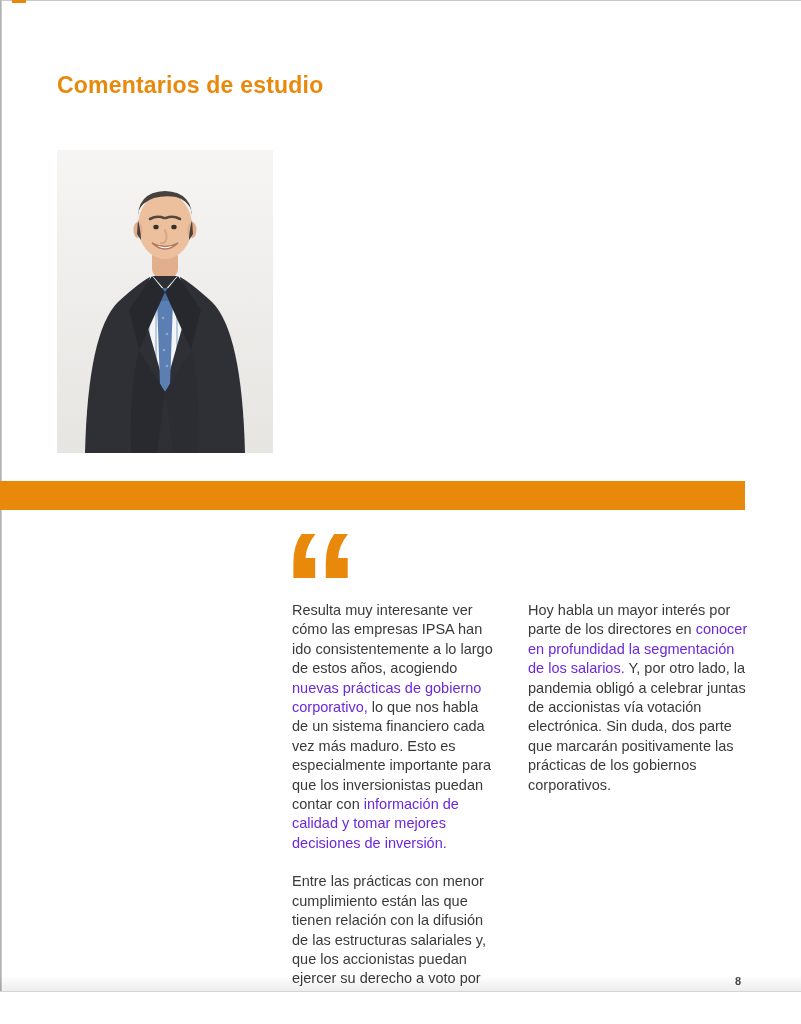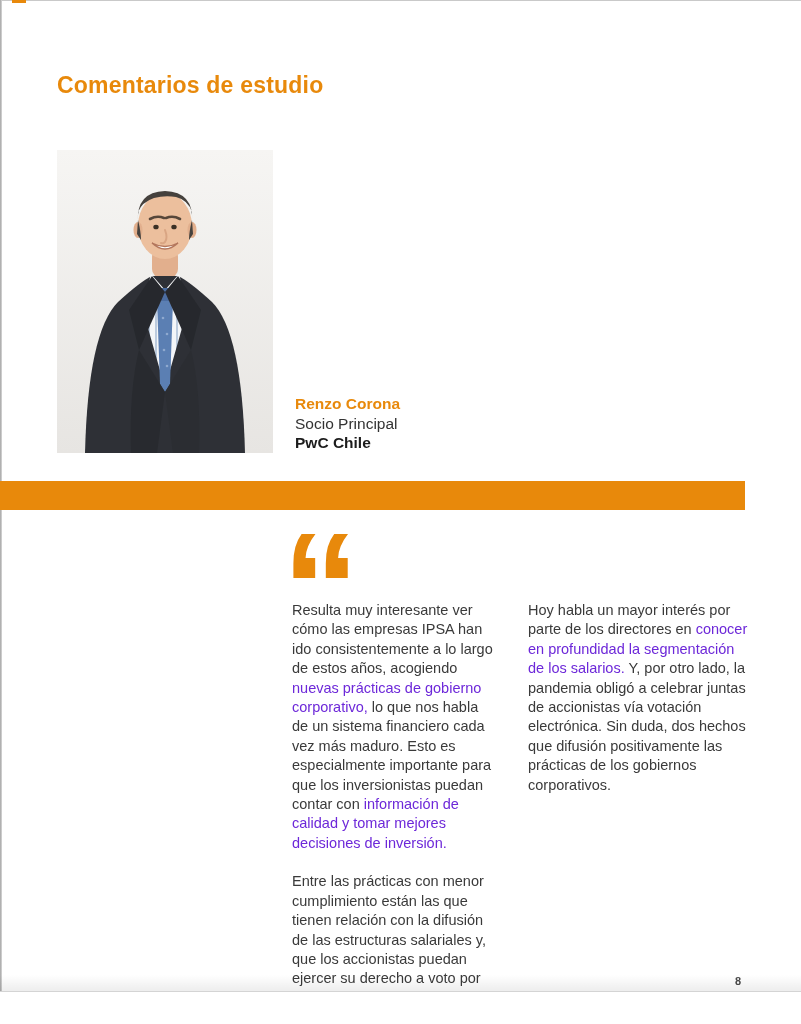--- a/index.html
+++ b/index.html
@@ -117,37 +117,32 @@
       <circle cx="110" cy="216" r="1.3" fill="#8fa9cf"></circle>
 
       <path d="M95 126 L108 142 L82 200 L72 160 Z" fill="#26282d"></path>
       <path d="M121 126 L108 142 L134 200 L144 160 Z" fill="#26282d"></path>
 
       <path d="M82 200 L108 242 L100 303 L74 303 Q72 240 82 200 Z" fill="#282a2f"></path>
       <path d="M134 200 L108 242 L116 303 L142 303 Q144 240 134 200 Z" fill="#2b2d32"></path>
     </g>
   </svg>
 
-  <div class="caption">
-    <div class="name">Renzo Corona</div>
-    <div class="role">Socio Principal</div>
-    <div class="company">PwC Chile</div>
-  </div>
 
   <div class="band"></div>
 
   <div class="quote-mark">“</div>
 
   <div class="columns">
     <div class="col col-left">
       <p><span>Resulta muy interesante ver cómo las empresas IPSA han ido consistentemente a lo largo de estos años, acogiendo </span><span class="b">nuevas prácticas de gobierno corporativo,</span><span> lo que nos habla de un sistema financiero cada vez más maduro. Esto es especialmente importante para que los inversionistas puedan contar con </span><span class="b">información de calidad y tomar mejores decisiones de inversión.</span></p>
       <p><span>Entre las prácticas con menor cumplimiento están las que tienen relación con la difusión de las estructuras salariales y, que los accionistas puedan ejercer su derecho a voto por medio de sistemas remotos. Dados los últimos acontecimientos, tanto el estallido social como la pandemia, es muy probable que ambas tengan una evolución muy positiva.</span></p>
     </div>
     <div class="col col-right">
-      <p><span>Hoy habla un mayor interés por parte de los directores en </span><span class="b">conocer en profundidad la segmentación de los salarios.</span><span> Y, por otro lado, la pandemia obligó a celebrar juntas de accionistas vía votación electrónica. Sin duda, dos hechos que difusión positivamente las prácticas de los gobiernos corporativos.</span></p>
+      <p><span>Hoy habla un mayor interés por parte de los directores en </span><span class="b">conocer en profundidad la segmentación de los salarios.</span><span> Y, por otro lado, la pandemia obligó a celebrar juntas de accionistas vía votación electrónica. Sin duda, dos parte que marcarán positivamente las prácticas de los gobiernos corporativos.</span></p>
     </div>
   </div>
 
   <div class="page-number">8</div>
 
   <div class="bottom-fade"></div>
 
 </div>
 
 </body></html>

